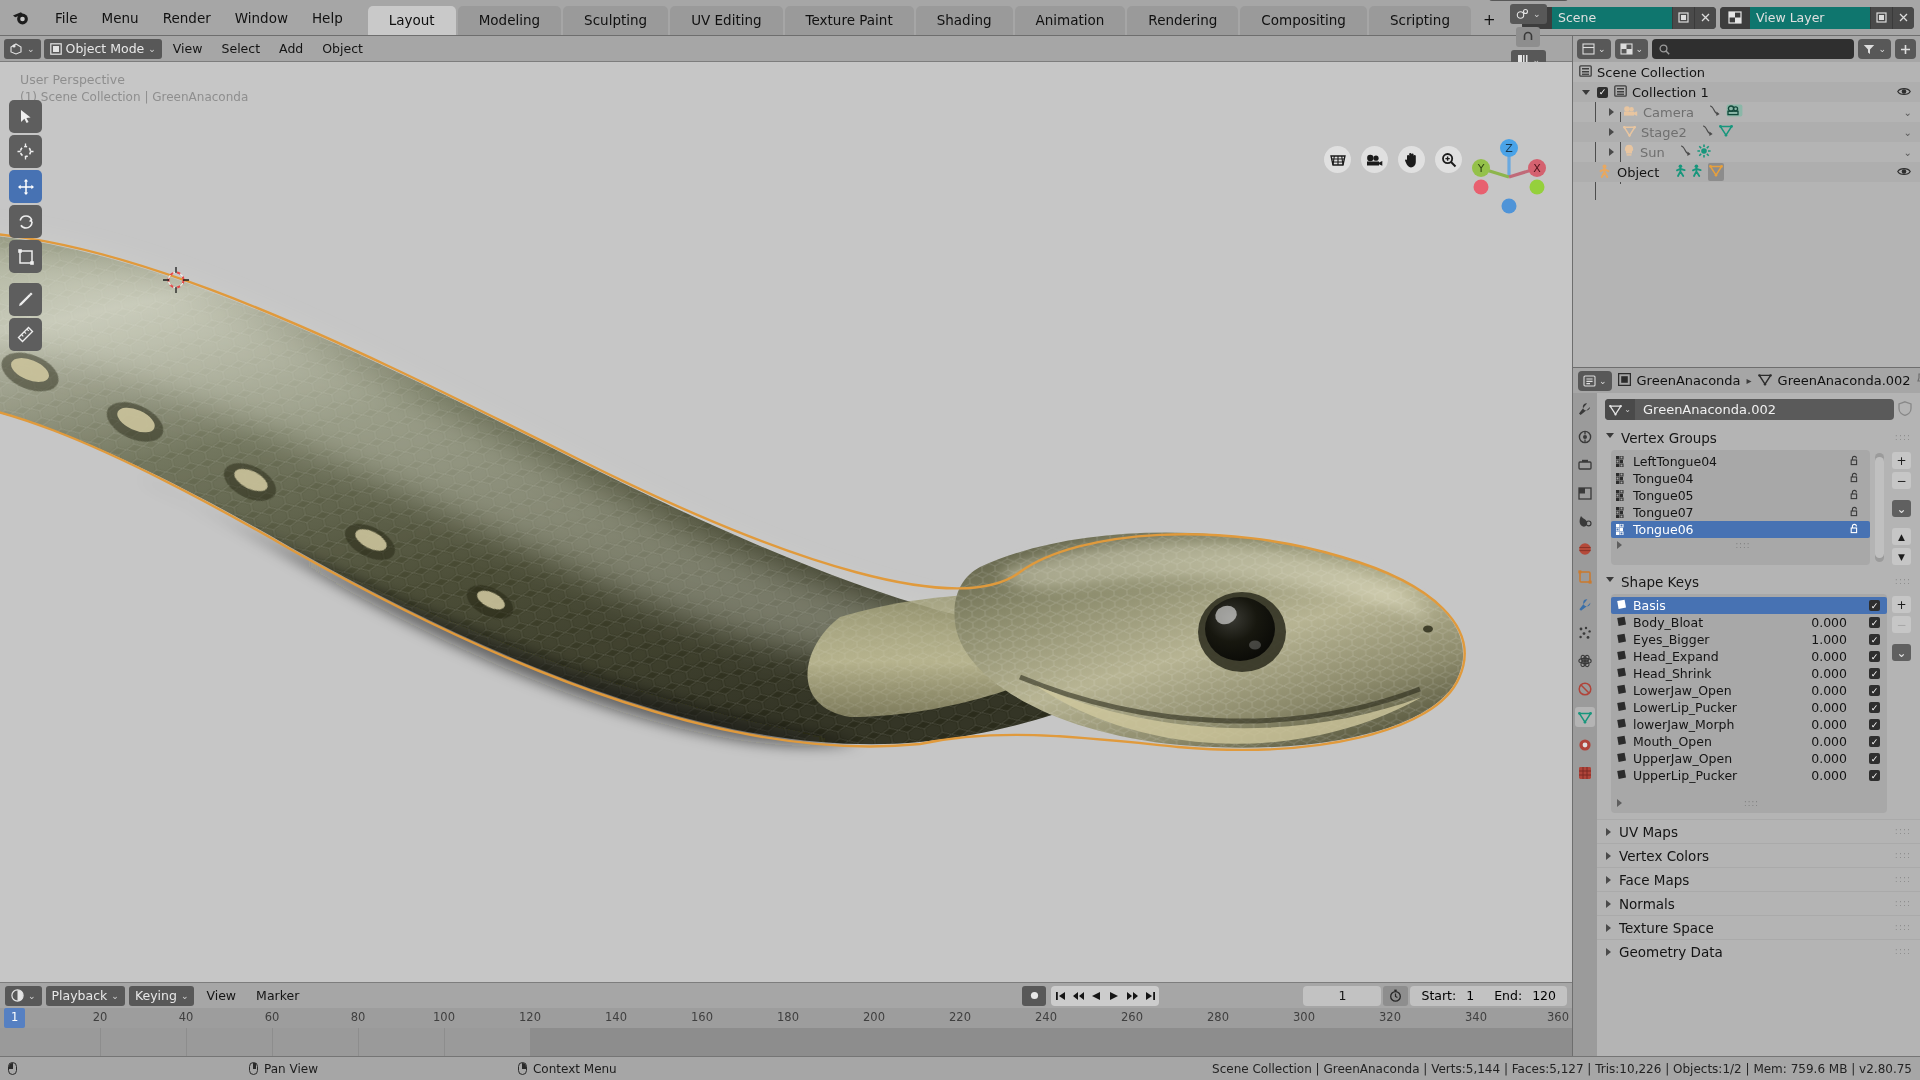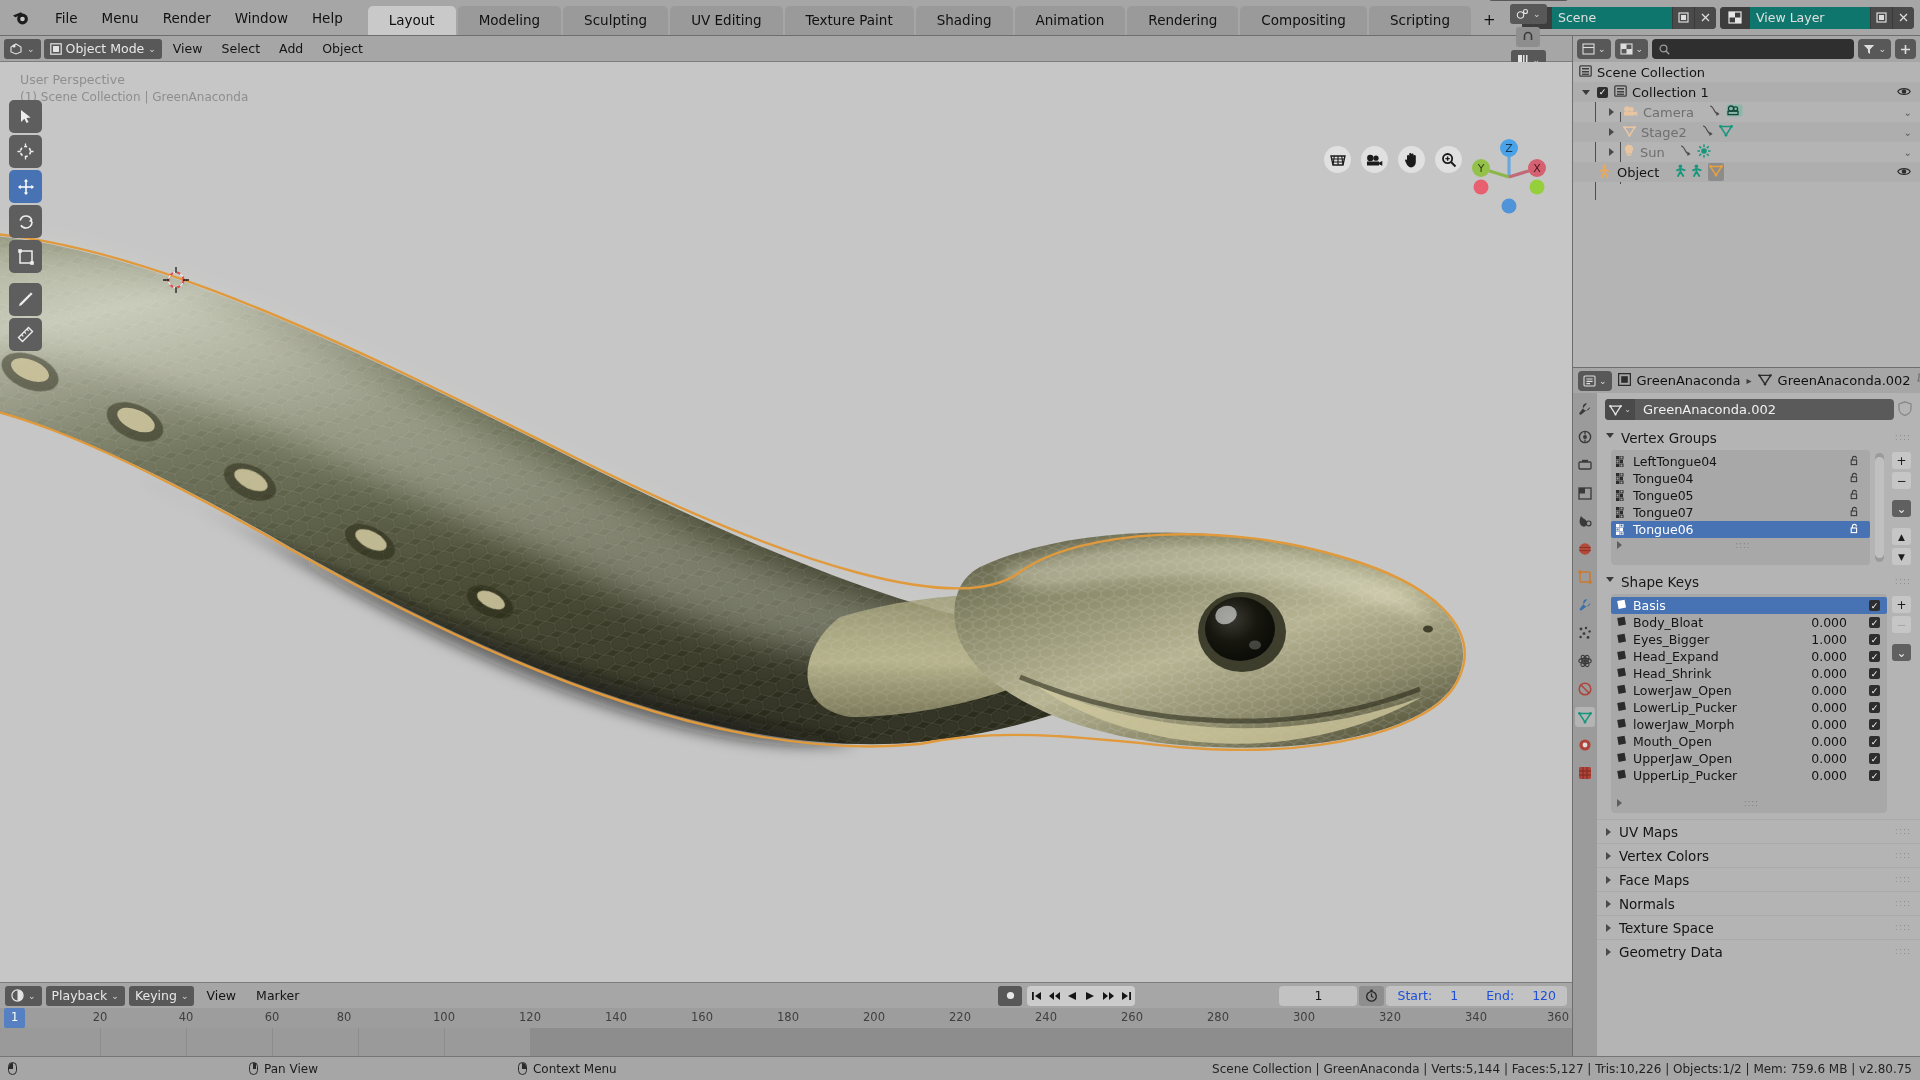--- a/index.html
+++ b/index.html
@@ -93,22 +93,22 @@
 
   
   .tl-header { height:26px; background:#a6a6a6; display:flex; align-items:center; gap:4px; padding:0 5px; border-top:1px solid #7d7d7d;}
   .tl-playbtns { margin-left:auto; display:flex; align-items:center; gap:5px; }
   .recbtn { width:24px; height:20px; background:#585858; border-radius:3px; display:flex;align-items:center;justify-content:center;}
   .transport { display:flex; background:#ccc; border-radius:4px; overflow:hidden; height:20px; }
   .transport > div { width:18px; height:20px; display:flex; align-items:center; justify-content:center; color:#161616; font-size:11px;}
   .numfield { height:20px; background:#c2c2c2; border-radius:4px; display:flex; align-items:center; justify-content:center;
               font-size:12.5px; color:#141414; padding:0 10px; min-width:78px; }
   .frm-group { display:flex; align-items:center; gap:2px; }
-  .startend { height:20px; background:#c2c2c2; border-radius:4px; display:flex; align-items:center; gap:18px;
-              padding:0 11px; font-size:12.5px; color:#1d4ed8;justify-content:space-between; }
+  .startend { height:20px; background:#c2c2c2; border-radius:4px; display:flex; align-items:center; gap:10px;
+              padding:0 11px; font-size:12.5px; color:#000000;justify-content:space-between; }
 
   .tl-ruler { height:20px; background:#9d9d9d; position:relative; overflow:hidden; }
   .tick { position:absolute; top:2px; font-size:11.5px; color:#3f3f3f; transform:translateX(-50%); }
   .playhead { position:absolute; top:0; height:20px; background:#5680c2; color:#fff;
               font-size:11.5px; padding:2px 7px; border-radius:2px; }
   .tl-body { height:28px; background:#9a9a9a; position:relative; }
   .tl-body .vline { position:absolute; top:0; bottom:0; width:1px; background:#8d8d8d; }
   .tl-body .shaded { position:absolute; top:0; bottom:0; background:#8d8d8d; }
 
   
@@ -613,21 +613,21 @@
             <span>120</span>
           </div>
         </div>
       </div>
 
       <div class="tl-ruler">
         <div class="playhead" style="left:4px">1</div>
         <div class="tick" style="left:100px">20</div>
         <div class="tick" style="left:186px">40</div>
         <div class="tick" style="left:272px">60</div>
-        <div class="tick" style="left:344px">80</div>
+        <div class="tick" style="left:358px">80</div>
         <div class="tick" style="left:444px">100</div>
         <div class="tick" style="left:530px">120</div>
         <div class="tick" style="left:616px">140</div>
         <div class="tick" style="left:702px">160</div>
         <div class="tick" style="left:788px">180</div>
         <div class="tick" style="left:874px">200</div>
         <div class="tick" style="left:960px">220</div>
         <div class="tick" style="left:1046px">240</div>
         <div class="tick" style="left:1132px">260</div>
         <div class="tick" style="left:1218px">280</div>

